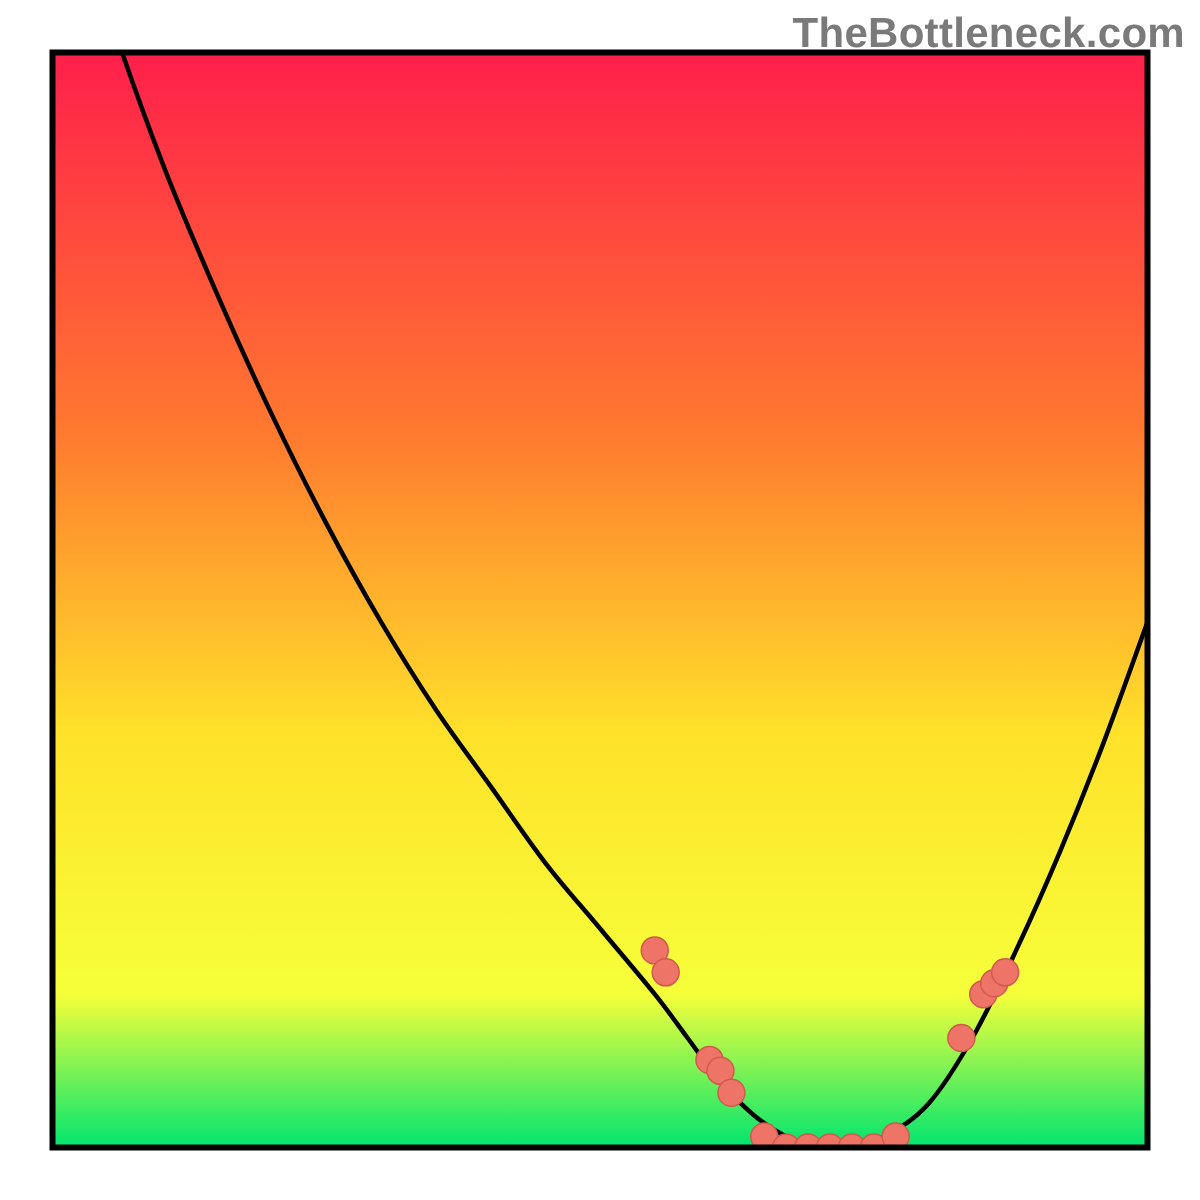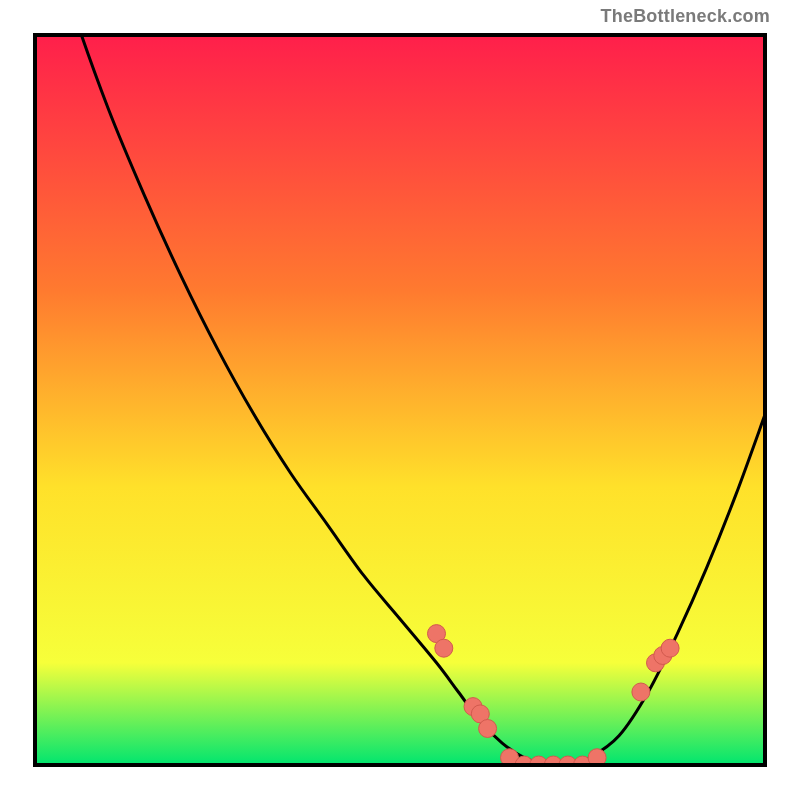--- a/index.html
+++ b/index.html
@@ -11,22 +11,22 @@
     font-family: Arial, Helvetica, sans-serif;
   }
   .stage {
     position: relative;
     width: 800px;
     height: 800px;
   }
   .watermark {
     position: absolute;
     top: 6px;
-    right: 30px;
-    font-size: 18px;
+    right: 10px;
+    font-size: 28px;
     font-weight: bold;
     color: #7a7a7a;
     letter-spacing: 0.2px;
     z-index: 20;
   }
   svg.plot {
     position: absolute;
     left: 0;
     top: 0;
     display: block;

